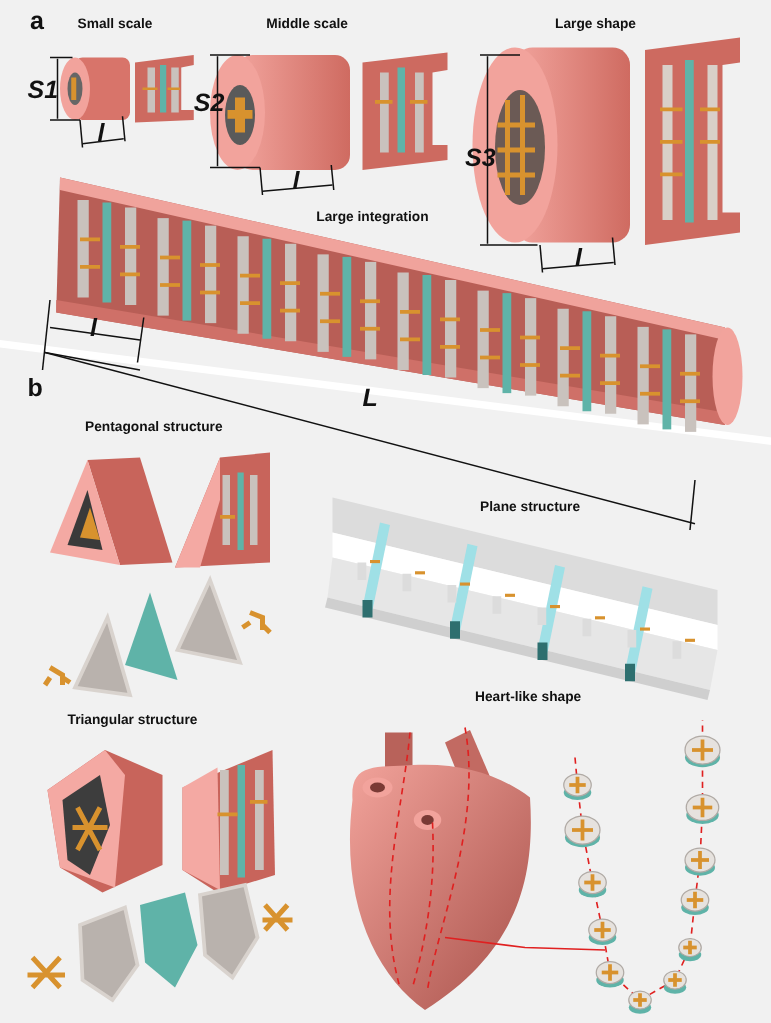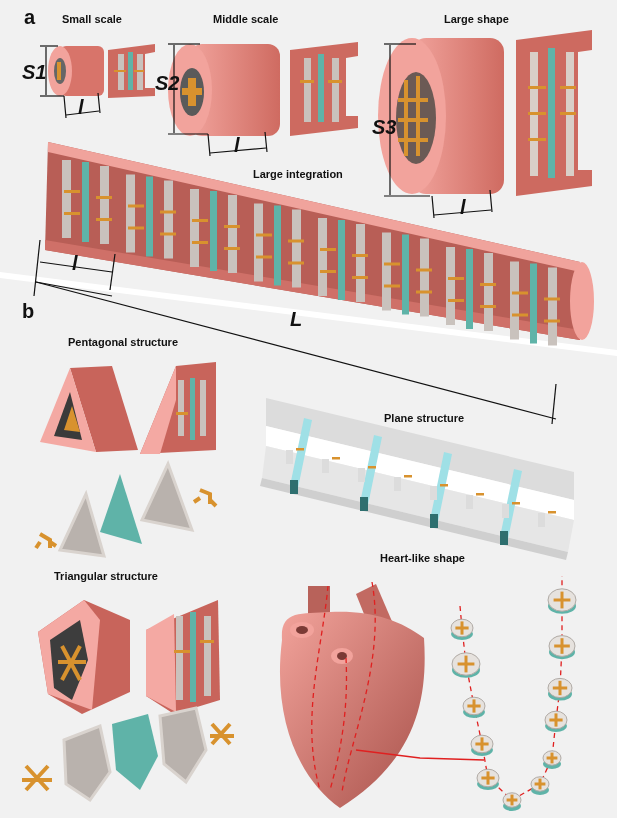--- a/index.html
+++ b/index.html
@@ -377,15 +377,15 @@
 <div class="lbl dim" style="left:78px;top:96px">l</div>
 <div class="lbl dim" style="left:155px;top:72px">S2</div>
 <div class="lbl dim" style="left:234px;top:134px">l</div>
 <div class="lbl dim" style="left:372px;top:116px">S3</div>
 <div class="lbl dim" style="left:460px;top:196px">l</div>
 <div class="lbl dim" style="left:72px;top:252px">l</div>
 <div class="lbl dim" style="left:290px;top:308px">L</div>
 
 <div class="lbl panel" style="left:22px;top:300px">b</div>
 <div class="lbl title" style="left:68px;top:336px">Pentagonal structure</div>
-<div class="lbl title" style="left:384px;top:412px">Plane structure</div>
+<div class="lbl title" style="left:384px;top:400px">Plane structure</div>
 <div class="lbl title" style="left:54px;top:570px">Triangular structure</div>
 <div class="lbl title" style="left:380px;top:552px">Heart-like shape</div>
 
 </body></html>

